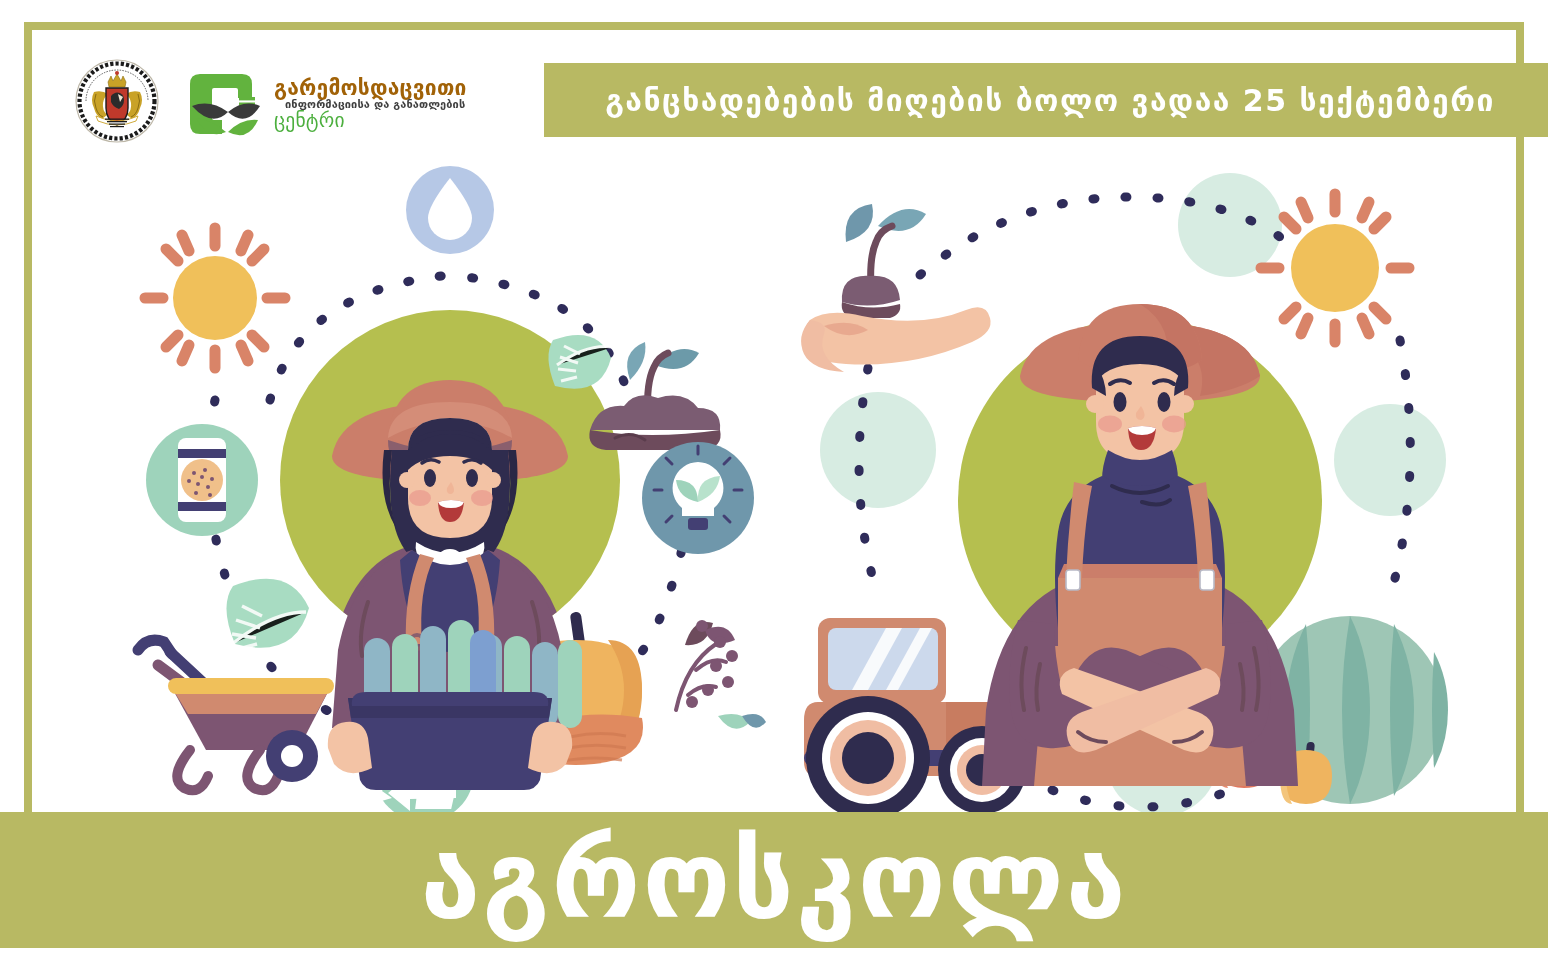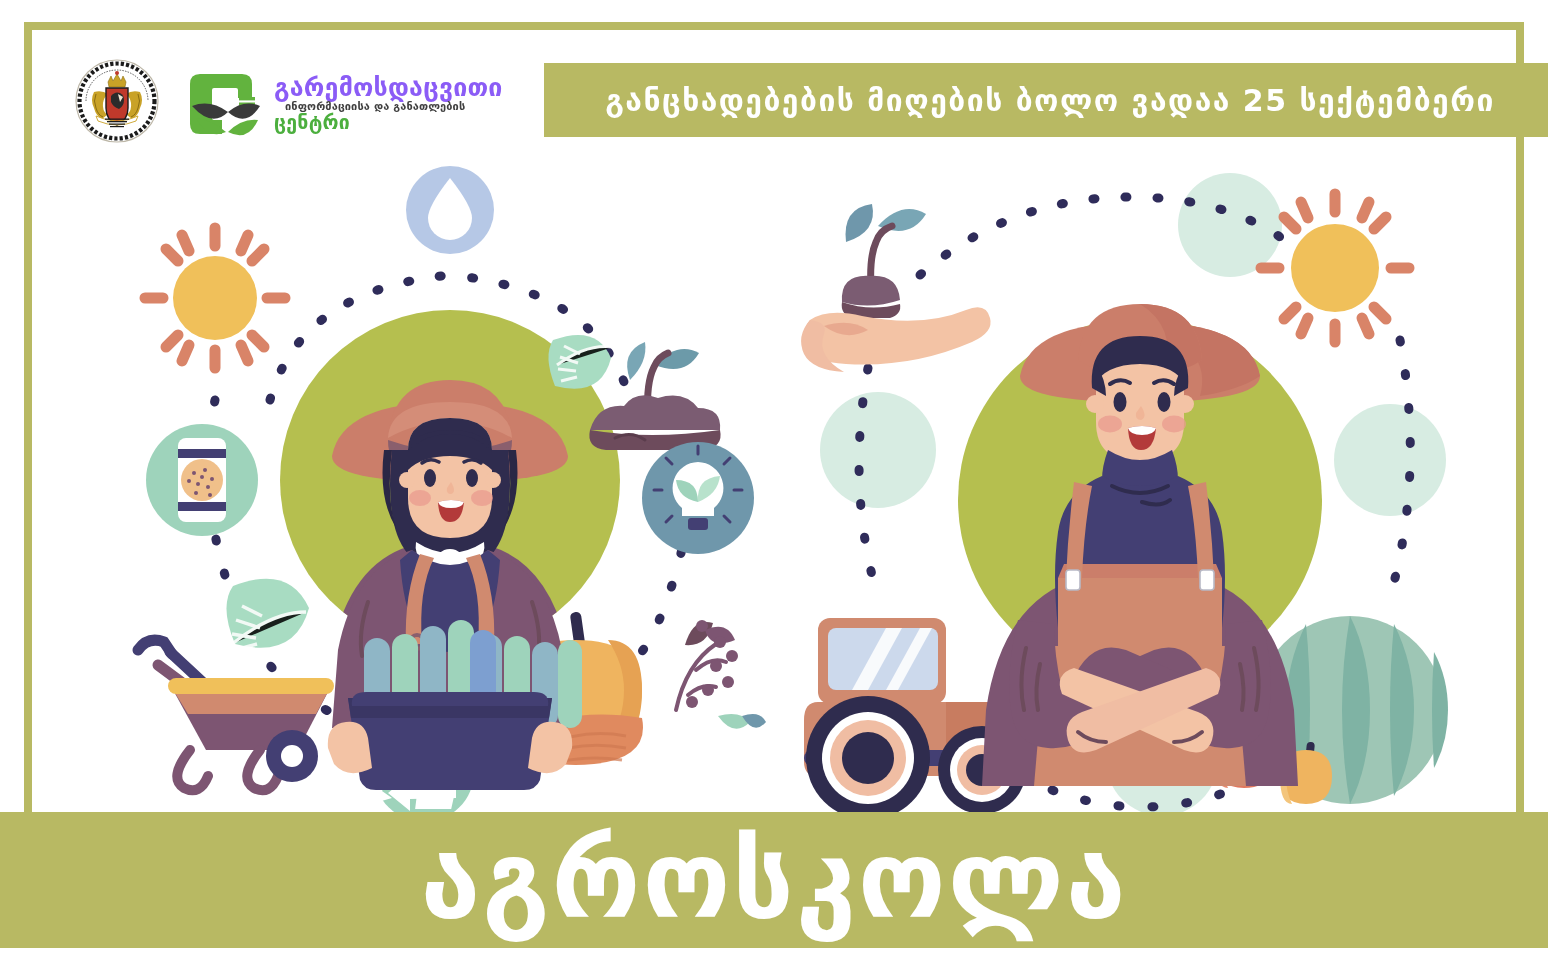--- a/index.html
+++ b/index.html
@@ -23,23 +23,23 @@
                background:#b8b963;display:flex;align-items:center;justify-content:center;}
   .bottom-title{color:#ffffff;font-size:108px;font-weight:bold;letter-spacing:2px;
                 line-height:1;}
 
   
   .seal{position:absolute;left:74px;top:58px;width:86px;height:86px;}
   .logo-block{position:absolute;left:190px;top:62px;width:250px;height:84px;
               display:flex;align-items:center;gap:8px;}
   .logo-mark{width:76px;height:76px;flex:0 0 76px;position:relative;}
   .logo-words{display:flex;flex-direction:column;justify-content:center;line-height:1.05;}
-  .lw1{font-size:25px;font-weight:bold;color:#8b5cf6;letter-spacing:.2px;}
+  .lw1{font-size:21px;font-weight:bold;color:#a16207;letter-spacing:.2px;}
   .lw2{font-size:11px;font-weight:bold;color:#3f3f3f;letter-spacing:.1px;margin-left:11px;}
-  .lw3{font-size:19.5px;font-weight:bold;color:#4caf3e;letter-spacing:.2px;}
+  .lw3{font-size:19.5px;font-weight:normal;color:#4caf3e;letter-spacing:.2px;}
 
   
   .stage{position:absolute;left:0;top:150px;width:1548px;height:660px;}
   .scene{position:absolute;top:0;height:660px;}
   .scene-left{left:120px;width:680px;}
   .scene-right{left:790px;width:680px;}
   svg{display:block;overflow:visible;}
 </style>
 </head>
 <body>

